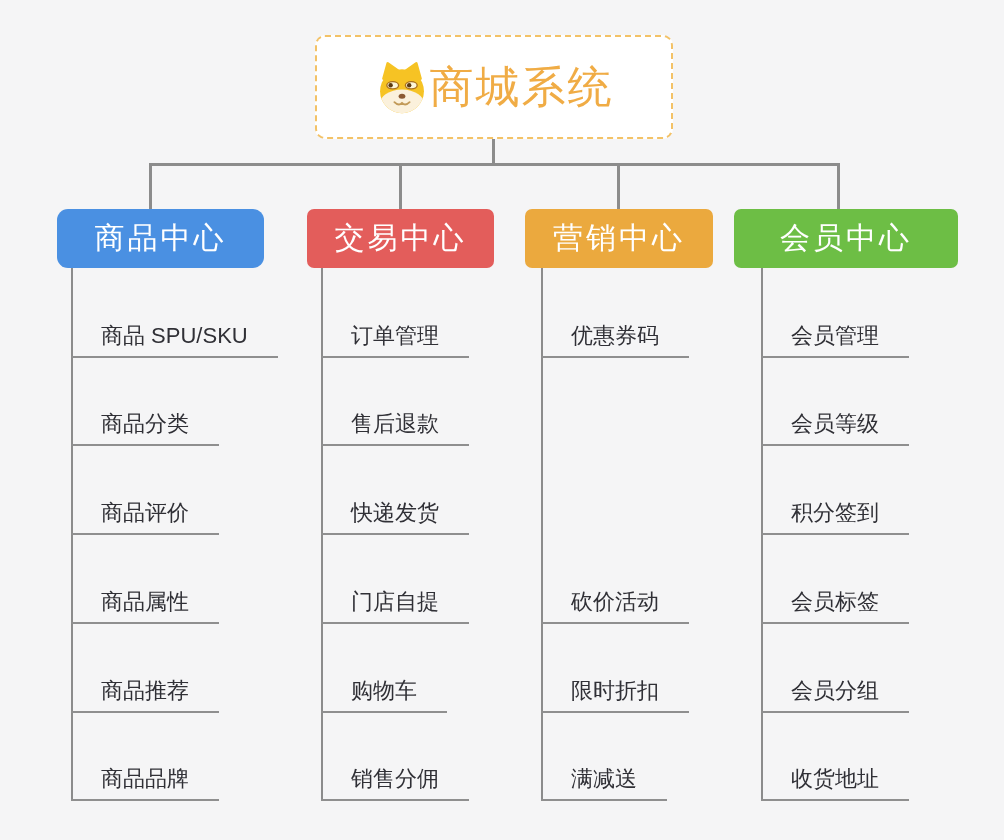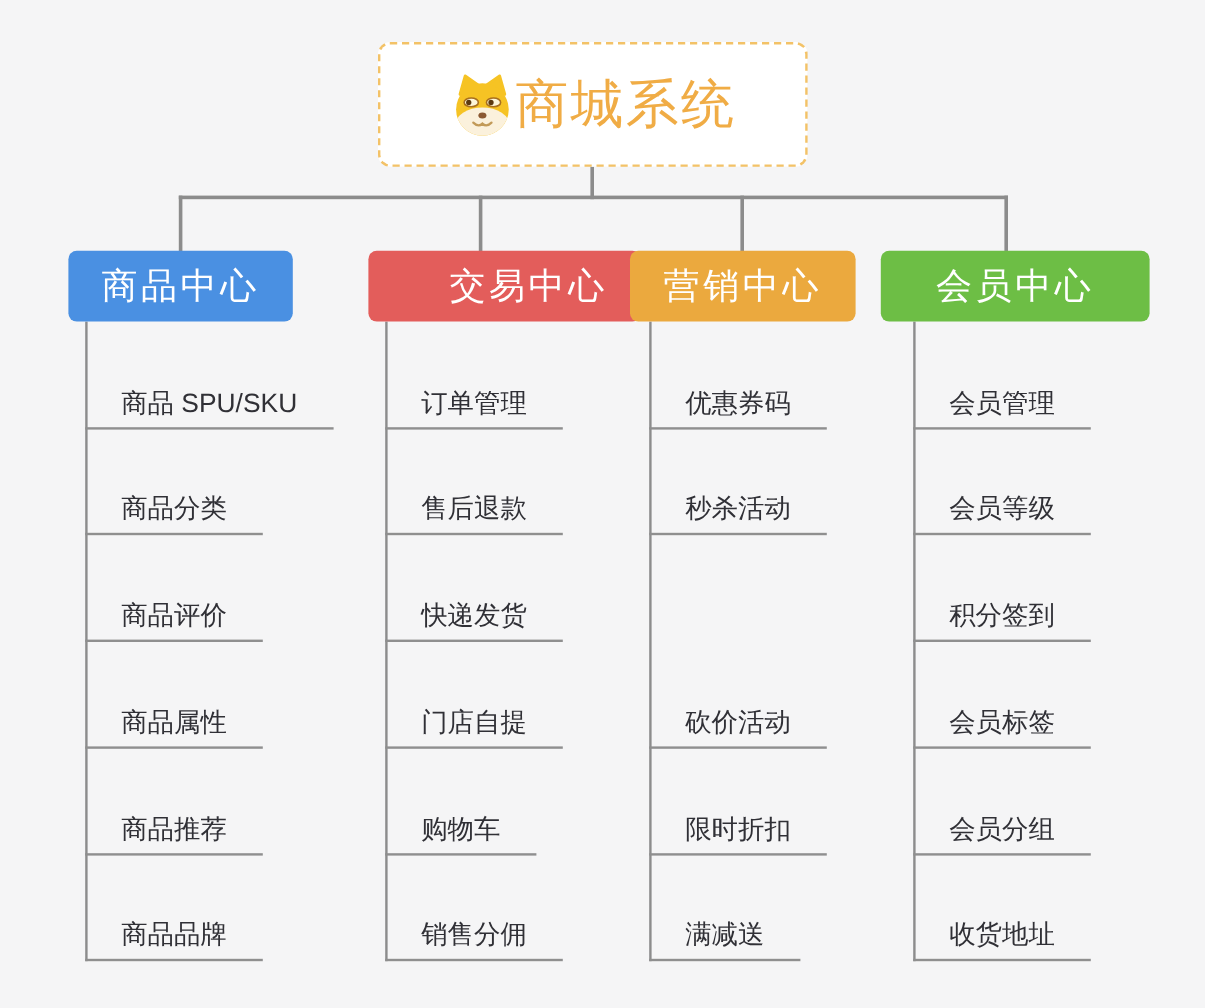--- a/index.html
+++ b/index.html
@@ -48,21 +48,21 @@
   .branch{
     position:absolute;top:209px;height:59px;
     border-radius:7px;
     display:flex;align-items:center;justify-content:center;
     color:#ffffff;
     font-size:30px;
     letter-spacing:3px;
     white-space:nowrap;
     cursor:pointer;
   }
-  .branch.b0{left:57px;width:187px;}
+  .branch.b0{left:57px;width:207px;border-radius:11px;}
   .branch.b1{left:307px;width:187px;}
   .branch.b2{left:525px;width:188px;}
   .branch.b3{left:718px;width:224px;margin-left:16px;}
   
   .leaf{
     position:absolute;
     font-size:22px;
     line-height:27px;
     color:#303036;
     padding:0 30px 7px 30px;
@@ -119,40 +119,39 @@
       <circle cx="40.5" cy="30" r="2.6" fill="#5C3A10"></circle>
 
       <ellipse cx="32" cy="43" rx="4" ry="3" fill="#8C5A33"></ellipse>
 
       <path d="M23 50 q5 5 9 1 q4 4 9 -1" fill="none" stroke="#C29A58" stroke-width="2.2" stroke-linecap="round"></path>
     </svg>
     <span class="root-title" style="color: rgb(240, 172, 69);">商城系统</span>
   </div>
 
   <div class="branch b0" style="background: rgb(74, 144, 226);">商品中心</div>
-  <div class="branch b1" style="background: rgb(227, 93, 91); padding-left: 40px;">交易中心</div>
+  <div class="branch b1" style="background: rgb(227, 93, 91);">交易中心</div>
   <div class="branch b2" style="background: rgb(235, 169, 62);">营销中心</div>
   <div class="branch b3" style="background: rgb(109, 190, 69);">会员中心</div>
 
   <div class="leaf col0 row0">商品 SPU/SKU</div>
   <div class="leaf col0 row1">商品分类</div>
   <div class="leaf col0 row2">商品评价</div>
   <div class="leaf col0 row3">商品属性</div>
   <div class="leaf col0 row5">商品品牌</div>
   <div class="leaf col0 row4">商品推荐</div>
 
   <div class="leaf col1 row0">订单管理</div>
   <div class="leaf col1 row1">售后退款</div>
   <div class="leaf col1 row2">快递发货</div>
   <div class="leaf col1 row3">门店自提</div>
   <div class="leaf col1 row4">购物车</div>
   <div class="leaf col1 row5">销售分佣</div>
 
   <div class="leaf col2 row0">优惠券码</div>
-  <div class="leaf col2 row1">秒杀活动</div>
   <div class="leaf col2 row3">砍价活动</div>
   <div class="leaf col2 row4">限时折扣</div>
   <div class="leaf col2 row5">满减送</div>
 
   <div class="leaf col3 row0">会员管理</div>
   <div class="leaf col3 row1">会员等级</div>
   <div class="leaf col3 row2">积分签到</div>
   <div class="leaf col3 row3">会员标签</div>
   <div class="leaf col3 row4">会员分组</div>
   <div class="leaf col3 row5">收货地址</div>

